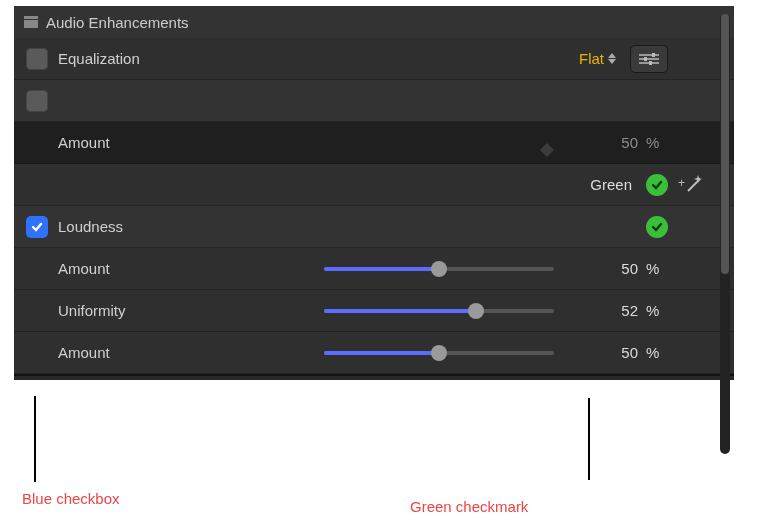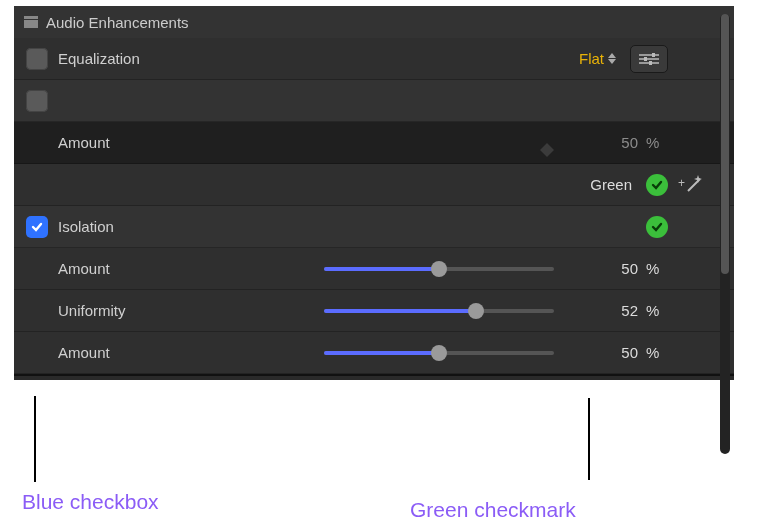--- a/index.html
+++ b/index.html
@@ -168,22 +168,22 @@
     content:"";position:absolute;left:-7px;top:7px;
     border:7px solid transparent;border-top-color:#3b3b3b;
   }
   
   .callout-line {
     position: absolute;
     background: #000;
   }
   .callout-text {
     position: absolute;
-    color: #8b5cf6;
-    font-size: 21px;
+    color: #ef4444;
+    font-size: 15px;
   }
 </style>
 </head>
 <body>
 
 <div class="panel">
 
   <div class="scrollbar">
     <div class="scrollbar-thumb"></div>
   </div>
@@ -254,21 +254,21 @@
     </span>
     <div style="width:20px"></div>
   </div>
 
   <div class="row group">
     <div class="checkbox checked">
       <svg width="14" height="14" viewBox="0 0 14 14">
           <path d="M3 7 L6 10 L11 4" stroke="#fff" stroke-width="2.4" fill="none" stroke-linecap="round"></path>
         </svg>
     </div>
-    <span class="label">Isolation</span>
+    <span class="label">Loudness</span>
     <div class="spacer"></div>
     <span class="greencheck">
       <svg width="12" height="12" viewBox="0 0 12 12">
           <path d="M2 6 L5 9 L10 3" stroke="#083d08" stroke-width="2.4" fill="none" stroke-linecap="round"></path>
         </svg>
     </span>
     <div style="width:54px"></div>
   </div>
 
   <div class="row med indent">

